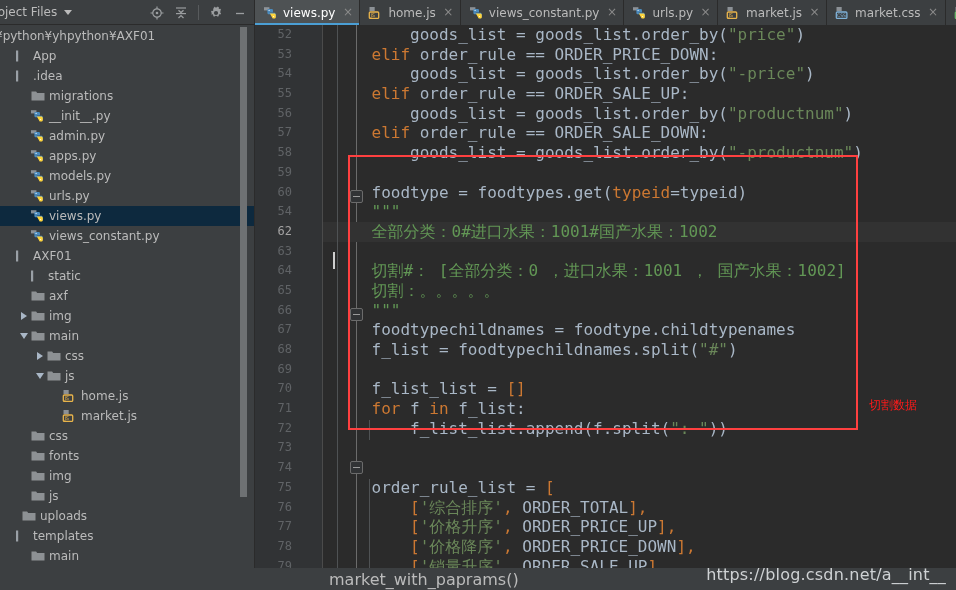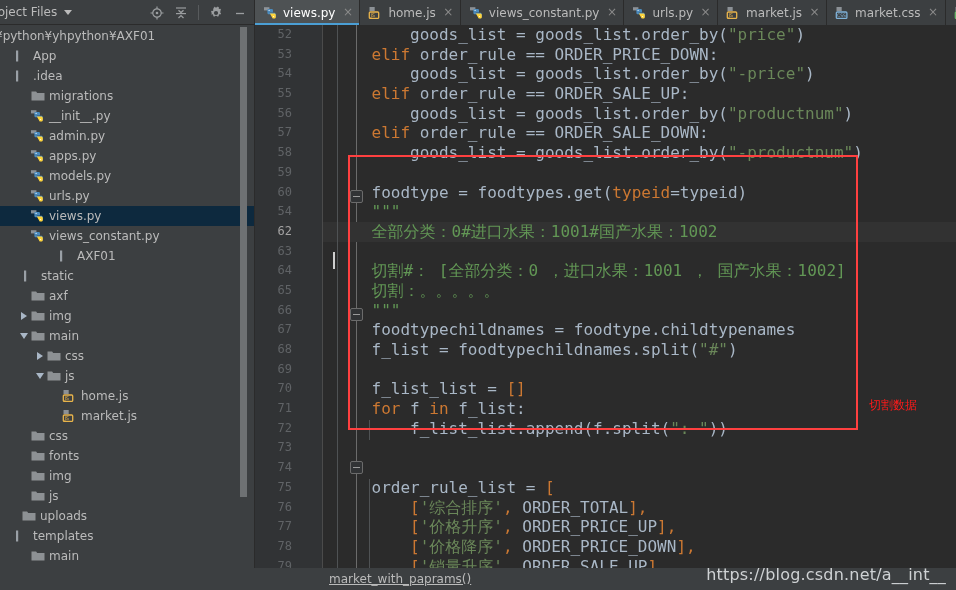--- a/index.html
+++ b/index.html
@@ -213,21 +213,21 @@
   }
 
   
   #bottombar {
     position: absolute; left: 255px; top: 568px;
     width: 701px; height: 22px;
     background: #3c3f41;
     display: flex; align-items: center;
   }
   #breadcrumb {
-    margin-left: 74px; font-size: 12px; color: #bbbbbb; text-decoration: underline;
+    margin-left: 74px; font-size: 16px; color: #bbbbbb;
   }
   #watermark {
     position: absolute; right: 10px; top: 565px;
     color: #cfd2d4; font-size: 16px;
     font-family: "DejaVu Sans", "Liberation Sans", sans-serif;
     letter-spacing: .2px;
   }
   #bottom-left-strip {
     position: absolute; left: 0; top: 568px;
     width: 255px; height: 22px; background: #3c3f41;
@@ -399,30 +399,30 @@
               <path d="M1 1.2h5.4v3.2H1z" fill="#9aa0a6" opacity=".85"></path>
               <path d="M4.4 4.6c0-1 .6-1.6 1.7-1.6h2.2c1 0 1.6.6 1.6 1.5v1.8H6.6v.5h4.6c1 0 1.6.6 1.6 1.6v1.9c0 1-.7 1.6-1.7 1.6H9.7V9.9c0-1-.7-1.6-1.6-1.6H6c-1 0-1.6-.6-1.6-1.6z" fill="#4b8bbe"></path>
               <path d="M4.4 4.6c0-1 .6-1.6 1.7-1.6h2.2c1 0 1.6.6 1.6 1.5v1.8H6.6v.5" fill="#4b8bbe"></path>
               <path d="M6.6 7v.5h4.6c1 0 1.6.6 1.6 1.6v1.9c0 1-.7 1.6-1.7 1.6H9.7" fill="#ffd43b"></path>
               <circle cx="6.1" cy="4.4" r=".55" fill="#fff"></circle>
               <circle cx="10.6" cy="10.5" r=".55" fill="#fff"></circle>
             </svg>
           </span>
           <span class="lbl">views_constant.py</span>
         </div>
-        <div class="row" style="padding-left: 2px; margin-left: 44px;">
+        <div class="row" style="padding-left: 2px;">
           <span class="arrow"></span>
           <span class="ic">
             <svg width="14" height="12" viewBox="0 0 14 12">
               <rect x="1" y="0.5" width="2.2" height="11" fill="#9aa0a6"></rect>
             </svg>
           </span>
           <span class="lbl">AXF01</span>
         </div>
-        <div class="row" style="padding-left: 10px;">
+        <div class="row" style="padding-left: 17px;">
           <span class="arrow"></span>
           <span class="ic">
             <svg width="14" height="12" viewBox="0 0 14 12">
               <rect x="1" y="0.5" width="2.2" height="11" fill="#9aa0a6"></rect>
             </svg>
           </span>
           <span class="lbl">static</span>
         </div>
         <div class="row" style="padding-left: 18px;">
           <span class="arrow"></span>

